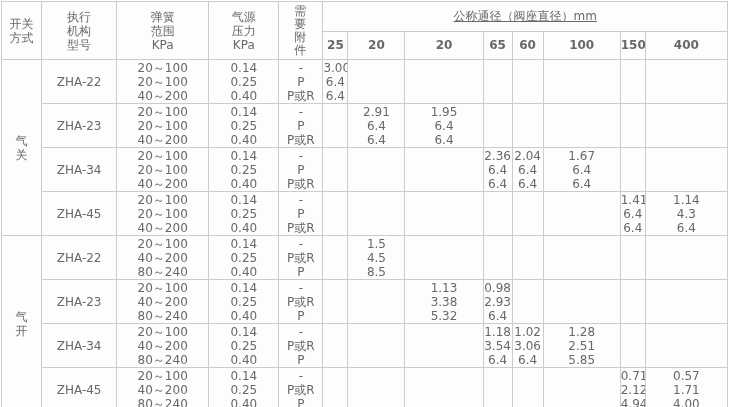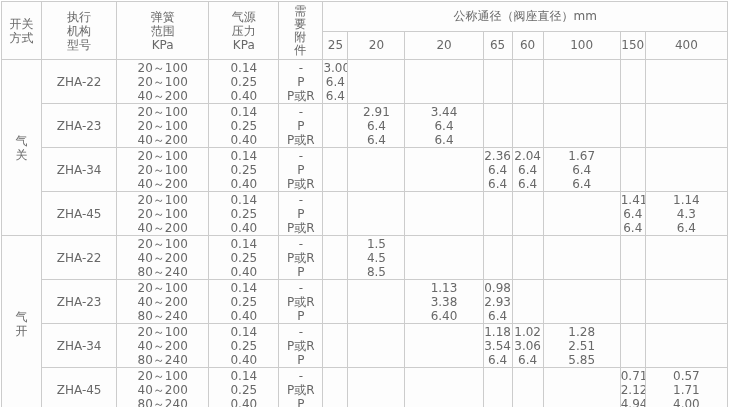--- a/index.html
+++ b/index.html
@@ -17,22 +17,22 @@
   table.spec th, table.spec td {
     border: 1px solid #cccccc;
     padding: 0;
     text-align: center;
     vertical-align: middle;
     font-weight: normal;
     white-space: pre-line;
     line-height: 14px;
     overflow: hidden;
   }
-  thead th.hrow1 { height: 28px; }
-  thead th.hrow2 { height: 27px; }
+  thead th.hrow1 { height: 28px; text-decoration: underline; }
+  thead th.hrow2 { height: 27px; font-weight: bold; }
   thead th.span2 { height: 57px; }
   thead th.tight { line-height: 13px; letter-spacing: 1px; }
   tbody td { height: 43px; line-height: 14.4px; }
   td.mode-cell { line-height: 18px; letter-spacing: 0; }
   td.model-cell { white-space: nowrap; }
   td.num { letter-spacing: 0px; }
 </style>
 </head>
 <body>
 
@@ -116,21 +116,21 @@
           <td class="num">0.14
 0.25
 0.40</td>
           <td>-
 P
 P或R</td>
           <td class="num"></td>
           <td class="num">2.91
 6.4
 6.4</td>
-          <td class="num">3.44
+          <td class="num">1.95
 6.4
 6.4</td>
           <td class="num"></td>
           <td class="num"></td>
           <td class="num"></td>
           <td class="num"></td>
           <td class="num"></td>
         </tr>
         <tr>
           <td class="model-cell">ZHA-34</td>
@@ -214,21 +214,21 @@
           <td class="num">0.14
 0.25
 0.40</td>
           <td>-
 P或R
 P</td>
           <td class="num"></td>
           <td class="num"></td>
           <td class="num">1.13
 3.38
-6.40</td>
+5.32</td>
           <td class="num">0.98
 2.93
 6.4</td>
           <td class="num"></td>
           <td class="num"></td>
           <td class="num"></td>
           <td class="num"></td>
         </tr>
         <tr>
           <td class="model-cell">ZHA-34</td>

